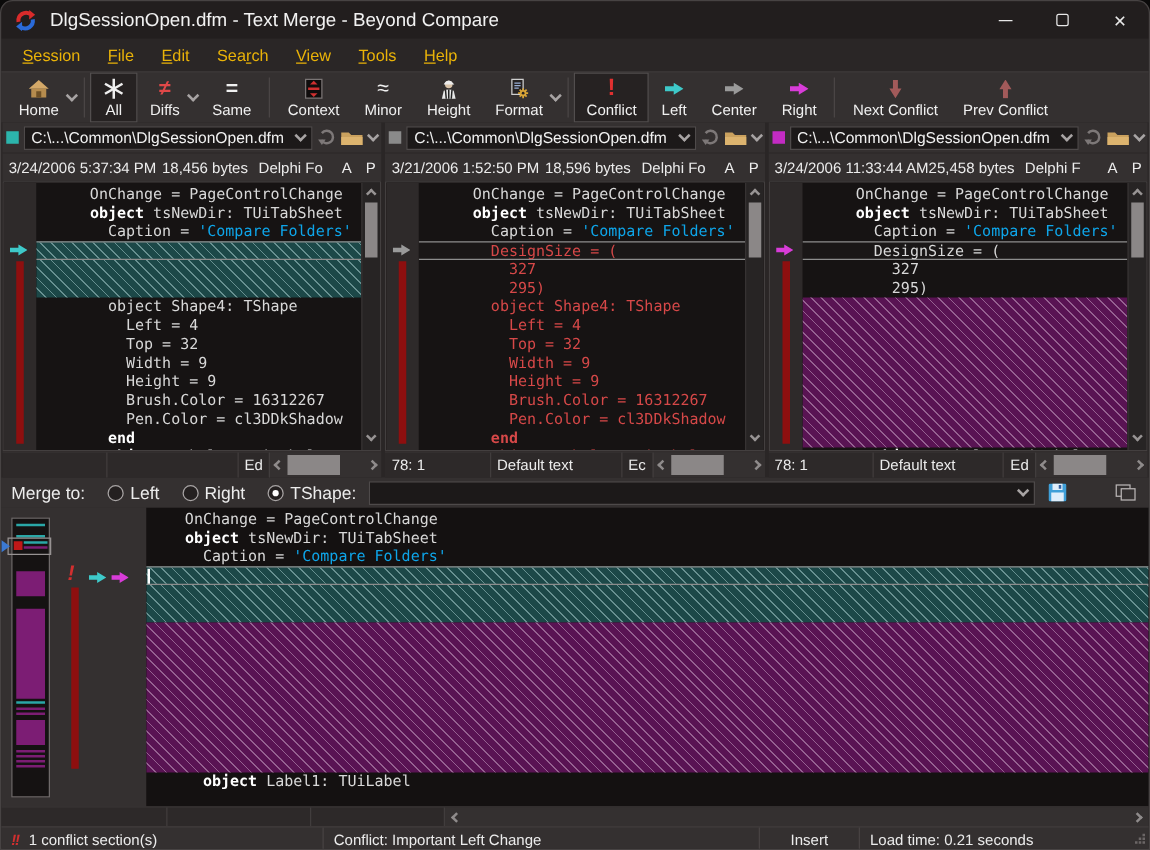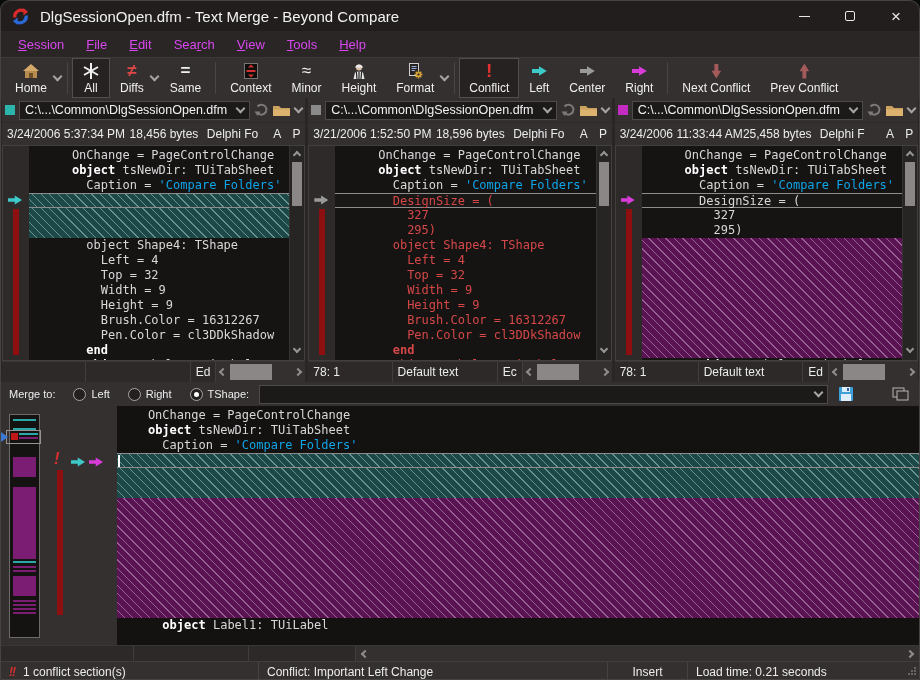--- a/index.html
+++ b/index.html
@@ -9,21 +9,21 @@
 
 .titlebar{height:30px;background:#221e1e;display:flex;align-items:center;padding-left:10px;border-radius:10px 10px 0 0}
 .title-text{font-size:15px;margin-left:10px;color:#f2f2f2;white-space:nowrap}
 .win-btns{margin-left:auto;display:flex;height:100%}
 .win-btn{width:46px;display:flex;align-items:center;justify-content:center;color:#e8e8e8}
 .ic-min{width:11px;height:1px;background:#e8e8e8;display:inline-block}
 .ic-max{width:10px;height:10px;border:1px solid #e8e8e8;border-radius:2px;display:inline-block}
 .ic-close{font-size:17px;line-height:17px}
 
 .menubar{height:26px;background:#2a2626;display:flex;align-items:center;padding-left:6px;font-size:13px}
-.menu-item{padding:3px 11px;color:#d946ef;cursor:default}
+.menu-item{padding:3px 11px;color:#eab308;cursor:default}
 
 .toolbar{height:41px;background:#343030;display:flex;align-items:center;padding:0 4px;border-top:1px solid #3d3939}
 .tb-item{display:flex;flex-direction:column;align-items:center;justify-content:center;height:40px;padding:1px 9px;background:none;border:1px solid transparent;color:#f0f0f0;font-size:12px;font-family:inherit;white-space:nowrap}
 .tb-icon{height:19px;display:flex;align-items:center;justify-content:center}
 .tb-item.sel{background:#262222;border-color:#524e4e}
 .tb-sep{width:1px;height:32px;background:#4a4545;margin:0 4px;flex:none}
 .tb-chev{align-self:center;margin:0 2px 0 -3px}
 .chev{width:7px;height:7px;border-right:2px solid #a8a4a4;border-bottom:2px solid #a8a4a4;transform:rotate(45deg);display:inline-block;flex:none;margin-top:-3px}
 
 .fat-arrow{display:inline-block}
@@ -63,21 +63,21 @@
 .pstatus{height:21px;background:#2d2929;display:flex;font-size:12px;border-top:1px solid #3a3636}
 .ps-cell{border-right:1px solid #413d3d;padding:2px 5px;line-height:16px;white-space:nowrap;overflow:hidden}
 .ps-c1{width:92px}.ps-c2{width:115px}
 .ps-label{flex:1;text-align:right;padding:2px 5px;line-height:16px}
 .ps-scroll{width:90px;position:relative;background:#343030;border-left:1px solid #413d3d;flex:none}
 .hthumb{position:absolute;left:14px;top:2px;width:42px;height:16px;background:#8b8787}
 .hsarr{position:absolute;top:7px;width:6px;height:6px;border-right:2px solid #8f8b8b;border-bottom:2px solid #8f8b8b}
 .hsarr.left{left:4px;transform:rotate(135deg)}
 .hsarr.right{right:4px;transform:rotate(-45deg)}
 
-.mergebar{height:24px;background:#343030;display:flex;align-items:center;padding:0 8px;font-size:11px}
+.mergebar{height:24px;background:#343030;display:flex;align-items:center;padding:0 8px;font-size:14px}
 .radio-item{display:flex;align-items:center;gap:5px;margin-left:18px}
 .radio{width:13px;height:13px;border-radius:50%;border:1px solid #a8a4a4;background:#242020;display:inline-block;position:relative;flex:none}
 .radio.sel::after{content:'';position:absolute;left:3px;top:3px;width:5px;height:5px;border-radius:50%;background:#ffffff}
 .mcombo{flex:1;height:19px;background:#1c1919;border:1px solid #4e4a4a;display:flex;align-items:center;padding:0 5px;margin-left:10px;gap:4px}
 .mcombo .txt{flex:1}
 .bar-btn{background:none;border:none;padding:2px;margin-left:8px;display:flex;align-items:center}
 
 .mergepane{height:239px;position:relative;background:#343030;overflow:hidden}
 .m-content{position:absolute;left:116px;right:0;top:0;bottom:0;background:#141111}
 .m-rows{position:absolute;left:0;right:0;top:2px;bottom:0;overflow:hidden;font-family:"DejaVu Sans Mono",monospace;font-size:12px;line-height:15px}

